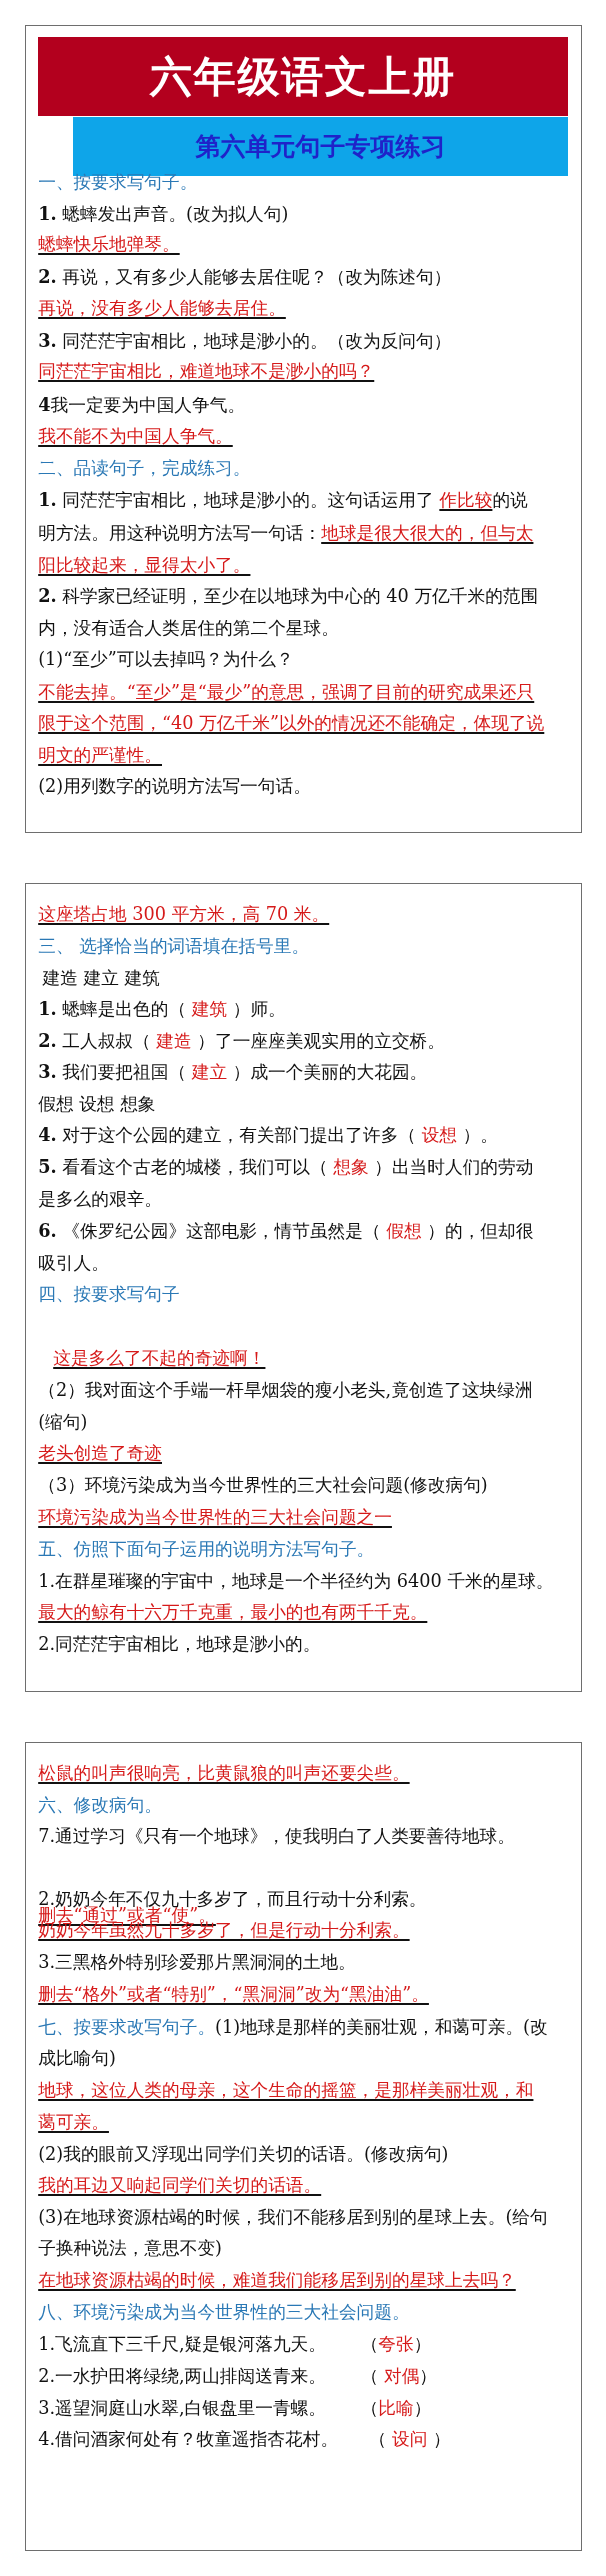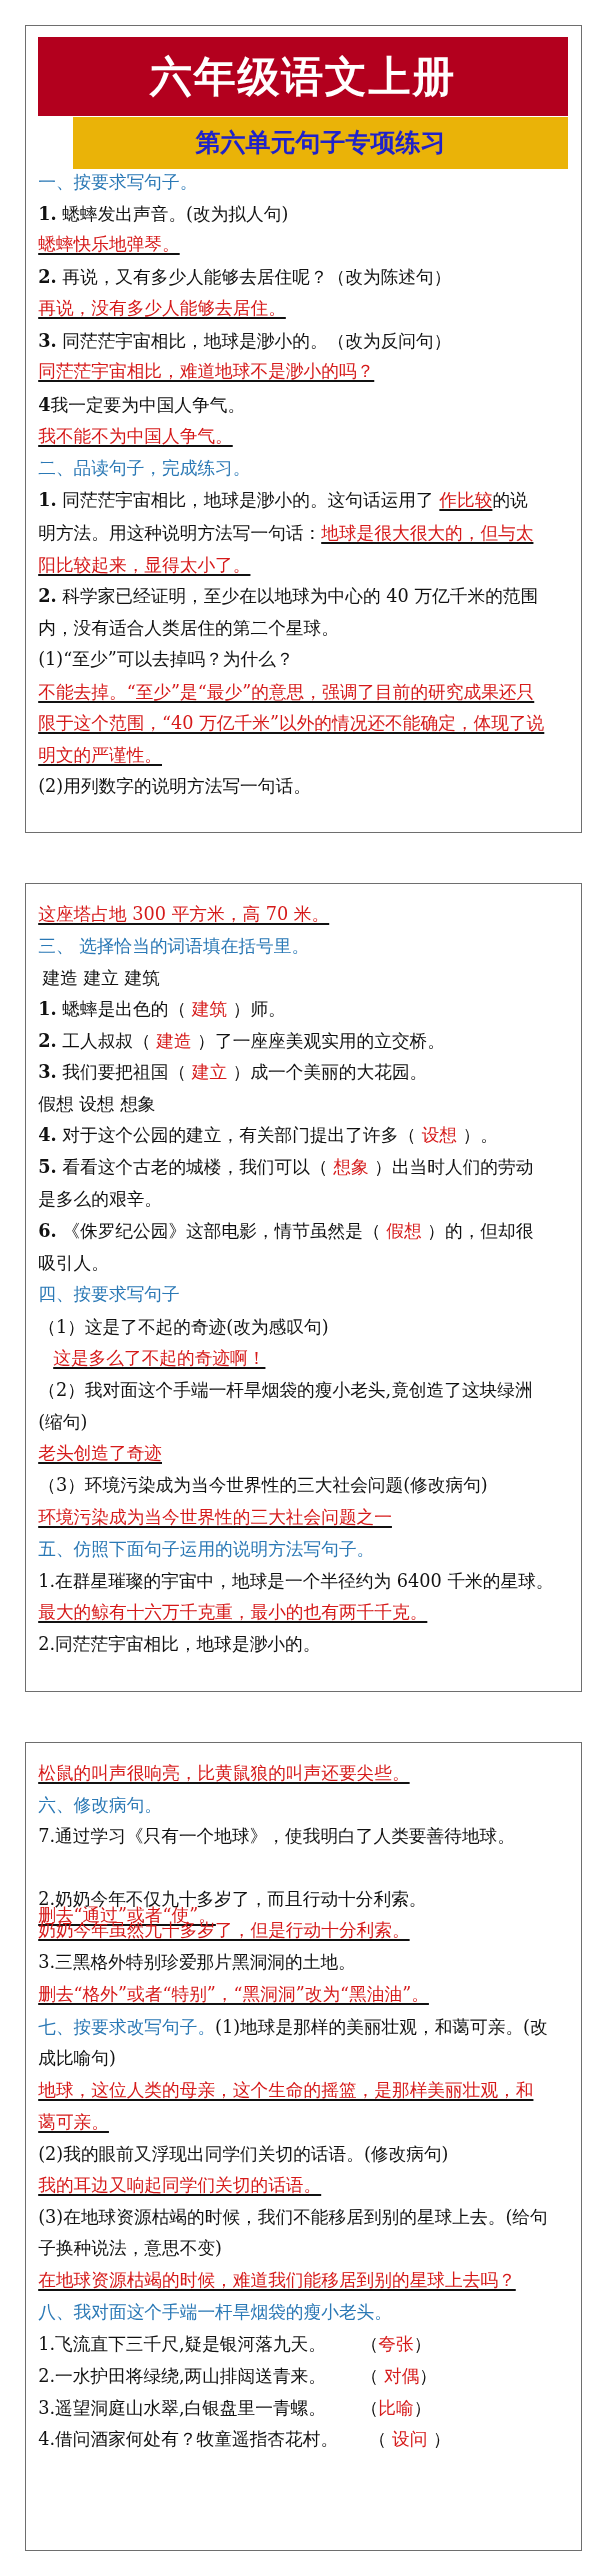--- a/index.html
+++ b/index.html
@@ -4,22 +4,22 @@
 <style>
   html, body { margin:0; padding:0; background:#ffffff; }
   body { width:606px; height:2576px; position:relative; overflow:hidden;
          font-family:"DejaVu Serif","Liberation Serif",serif; }
   .panel { position:absolute; left:24.5px; width:557px; border:1.3px solid #6e6e6e;
            background:#ffffff; box-sizing:border-box; }
   .banner-red { position:absolute; left:12.7px; right:12.7px; top:11.8px; height:79px;
                 background:#b3001e; display:flex; align-items:center; justify-content:center; }
   .banner-red span { color:#ffffff; font-size:42px; font-weight:bold; letter-spacing:1.7px;
                      font-family:"DejaVu Serif","Liberation Serif",serif; }
-  .banner-grey { position:absolute; left:12.7px; right:12.7px; top:91px; height:52px;
-                 background:#eab308; display:flex; align-items:center; justify-content:center;margin-left:35px; }
+  .banner-grey { position:absolute; left:12.7px; right:12.7px; top:91px; height:59px;
+                 background:#0ea5e9; display:flex; align-items:center; justify-content:center;margin-left:35px; }
   .banner-grey span { color:#1f22c9; font-size:25px; font-weight:bold;
                       font-family:"DejaVu Serif","Liberation Serif",serif; }
   .line { position:absolute; left:12.7px; white-space:nowrap; font-size:17.7px; line-height:22px;
           color:#111111; }
   .line.indent { left:17px; }
   .heading { color:#2a78b5; }
   .ans { color:#d61a1a; text-decoration:underline; text-decoration-color:#111; text-underline-offset:3.4px;
          text-decoration-thickness:1.7px; padding-right:15px; }
   .red { color:#d61a1a; }
   .num { font-weight:bold; }
@@ -144,21 +144,20 @@
   <div class="line" style="top:304px;">是多么的艰辛。</div>
   <div class="line" style="top:336px;">
     <span class="num">6.</span>
     <span>《侏罗纪公园》这部电影，情节虽然是（</span>
     <span class="red">假想</span>
     <span>）的，但却很</span>
   </div>
   <div class="line" style="top:368px;">吸引人。</div>
 
   <div class="line heading" style="top:399px;">四、按要求写句子</div>
-  <div class="line" style="top:432px;">（1）这是了不起的奇迹(改为感叹句)</div>
   <div class="line" style="top:463px;margin-left:15px;">
     <span class="ans">这是多么了不起的奇迹啊！</span>
   </div>
   <div class="line" style="top:495px;">（2）我对面这个手端一杆旱烟袋的瘦小老头,竟创造了这块绿洲</div>
   <div class="line" style="top:527px;">(缩句)</div>
   <div class="line" style="top:558px;">
     <span class="ans">老头创造了奇迹</span>
   </div>
   <div class="line" style="top:590px;">（3）环境污染成为当今世界性的三大社会问题(修改病句)</div>
   <div class="line" style="top:622px;">
@@ -205,21 +204,21 @@
   <div class="line" style="top:400px;">(2)我的眼前又浮现出同学们关切的话语。(修改病句)</div>
   <div class="line" style="top:431px;">
     <span class="ans">我的耳边又响起同学们关切的话语。</span>
   </div>
   <div class="line" style="top:463px;">(3)在地球资源枯竭的时候，我们不能移居到别的星球上去。(给句</div>
   <div class="line" style="top:494px;">子换种说法，意思不变)</div>
   <div class="line" style="top:526px;">
     <span class="ans">在地球资源枯竭的时候，难道我们能移居到别的星球上去吗？</span>
   </div>
 
-  <div class="line heading" style="top:558px;">八、我对面这个手端一杆旱烟袋的瘦小老头。</div>
+  <div class="line heading" style="top:558px;">八、环境污染成为当今世界性的三大社会问题。</div>
 
   <div class="line" style="top:590px;">
     <span>1.飞流直下三千尺,疑是银河落九天。</span>
     <span class="blk" style="margin-left:29px;">（</span><span class="red">夸张</span><span class="blk">）</span>
   </div>
   <div class="line" style="top:622px;">
     <span>2.一水护田将绿绕,两山排闼送青来。</span>
     <span class="blk" style="margin-left:29px;">（ </span><span class="red">对偶</span><span class="blk">）</span>
   </div>
   <div class="line" style="top:654px;">

